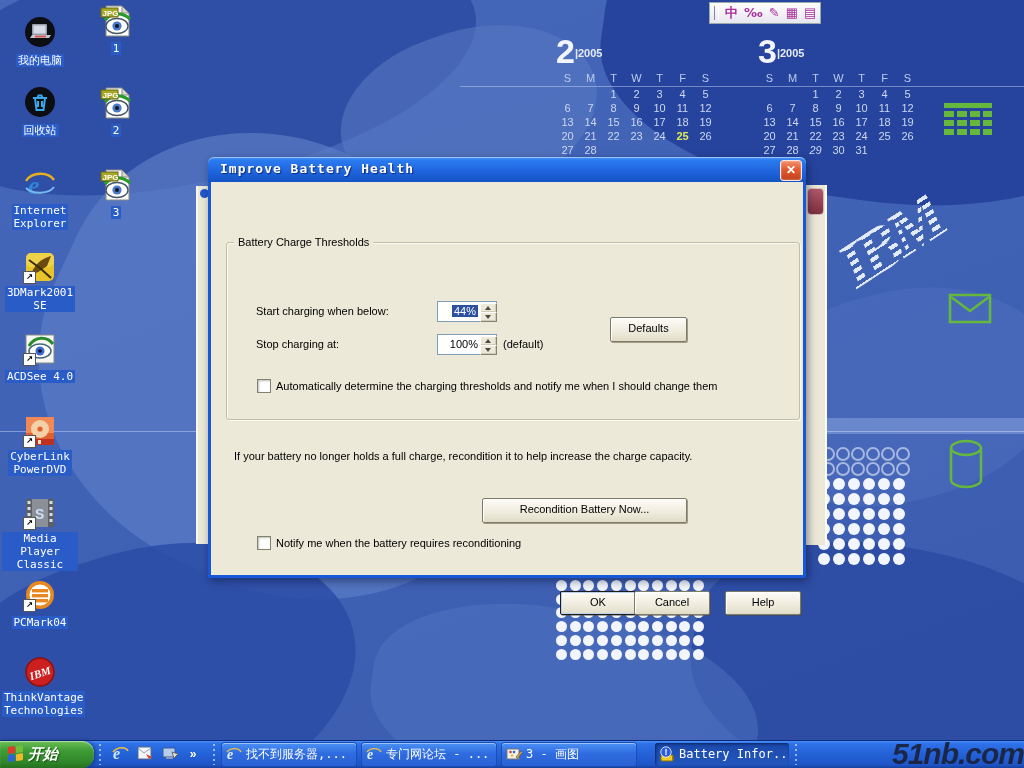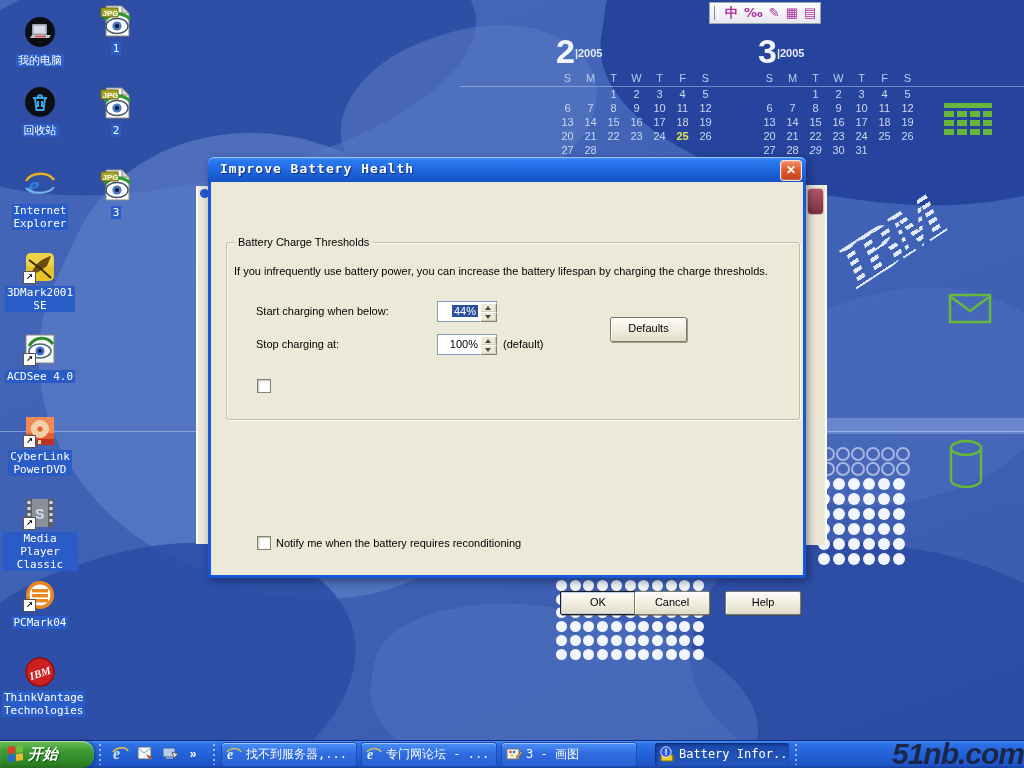--- a/index.html
+++ b/index.html
@@ -510,41 +510,43 @@
 <div id="dlg">
   <div id="dlg-title">
     <span class="txt">Improve Battery Health</span>
     <div id="dlg-close">✕</div>
   </div>
   <div id="dlg-body">
 
     <div class="grp" style="left:15px;top:12px;width:572px;height:176px;">
       <span class="grp-title">Battery Charge Thresholds</span>
     </div>
-    <div class="dtext" style="left:23px;top:35px;">If you infrequently use battery power, you can increase the battery lifespan by charging the charge thresholds.</div>
     <div class="dtext" style="left:45px;top:75px;">Start charging when below:</div>
     <div class="spin" style="left:226px;top:71px;">
       <span class="spin-val sel">44%</span>
       <span class="spin-ud">
           <span class="sb up"></span>
           <span class="sb dn"></span>
         </span>
     </div>
     <div class="xpbtn" style="left:399px;top:87px;width:75px;">Defaults</div>
     <div class="dtext" style="left:45px;top:108px;">Stop charging at:</div>
     <div class="spin" style="left:226px;top:104px;">
       <span class="spin-val">100%</span>
       <span class="spin-ud">
           <span class="sb up"></span>
           <span class="sb dn"></span>
         </span>
     </div>
     <div class="dtext" style="left:292px;top:108px;">(default)</div>
     <div class="cb" style="left:46px;top:149px;"></div>
-
+    <div class="dtext" style="left:65px;top:150px;">Automatically determine the charging thresholds and notify me when I should change them</div>
+
+    <div class="dtext" style="left:23px;top:220px;">If your battery no longer holds a full charge, recondition it to help increase the charge capacity.</div>
+    <div class="xpbtn" style="left:271px;top:268px;width:203px;">Recondition Battery Now...</div>
     <div class="cb" style="left:46px;top:306px;"></div>
     <div class="dtext" style="left:65px;top:307px;">Notify me when the battery requires reconditioning</div>
 
     <div class="xpbtn default" style="left:349px;top:361px;width:74px;height:22px;">OK</div>
     <div class="xpbtn" style="left:423px;top:361px;width:74px;height:22px;">Cancel</div>
     <div class="xpbtn" style="left:514px;top:361px;width:74px;height:22px;">Help</div>
   </div>
 </div>
 
 <div id="tb">

